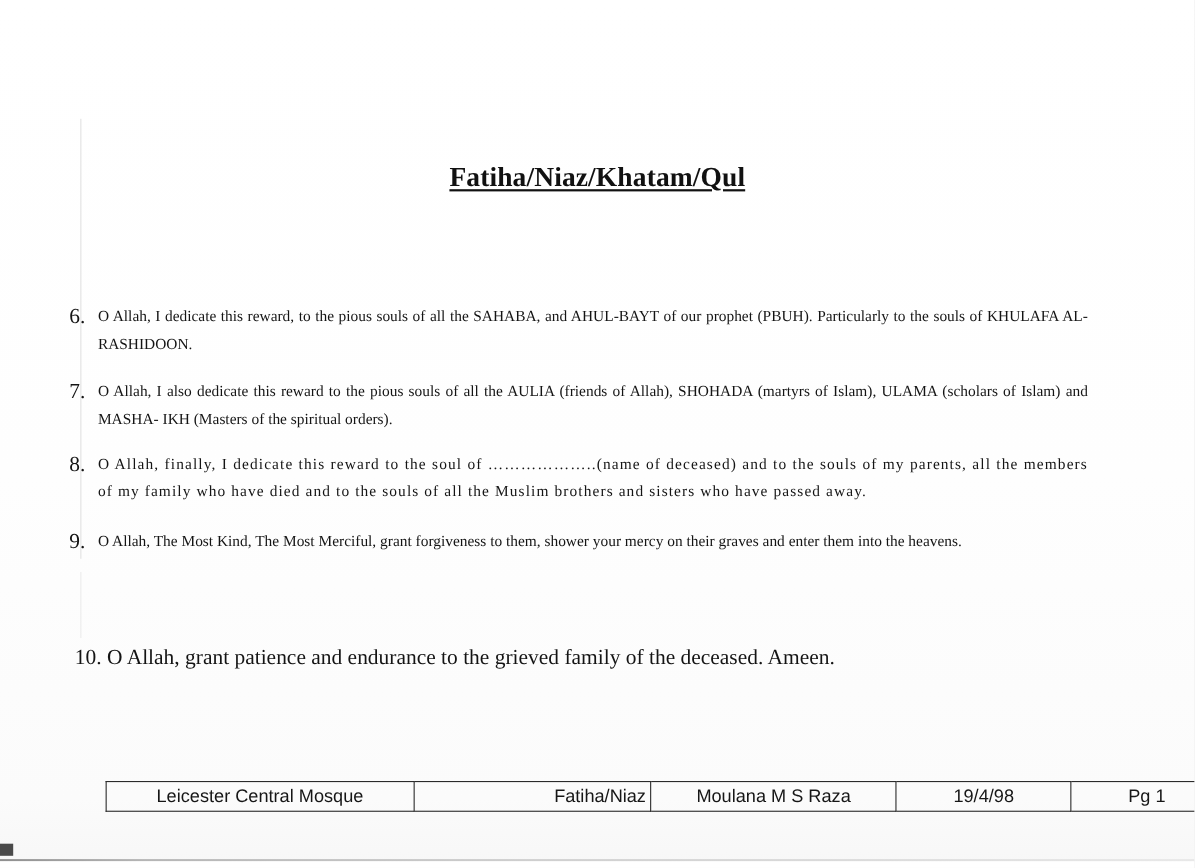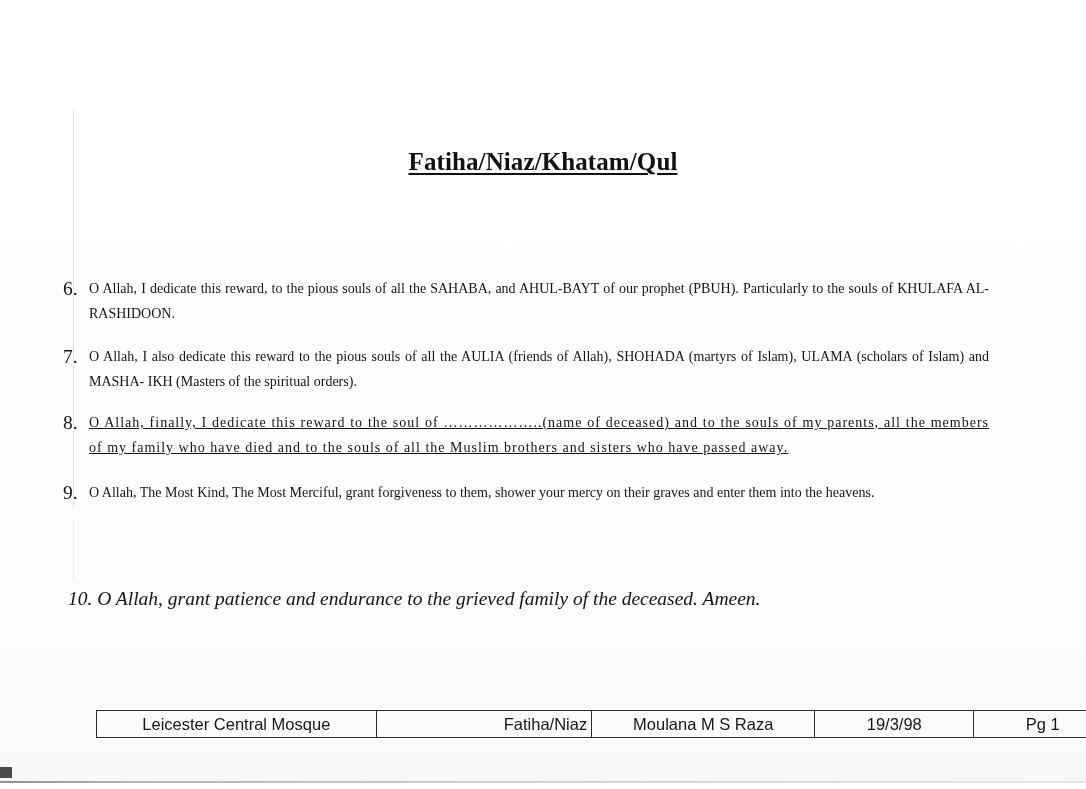--- a/index.html
+++ b/index.html
@@ -133,21 +133,20 @@
     left: 68px;
     top: 586px;
     width: 920px;
     color: #141414;
   }
   .tail-line {
     font-size: 19.5px;
     line-height: 25px;
     text-align: left;
     white-space: nowrap;
-    font-style: italic;
   }
   .tail-line.continued {
     padding-left: 4px;
   }
 
   
   .footer-table {
     position: absolute;
     left: 96px;
     top: 710px;
@@ -166,21 +165,20 @@
     white-space: nowrap;
   }
   .footer-table td.c1 { width: 253px; }
   .footer-table td.c2 { width: 193px; text-align: right; }
   .footer-table td.c3 { width: 200px; }
   .footer-table td.c4 { width: 140px; }
   .footer-table td.c5 { width: 120px; }
 
   .dots {
     letter-spacing: 1.0px;
-    text-decoration: underline;
   }
 </style>
 </head>
 <body>
 
 <div class="page">
 
   <div class="paper-tint"></div>
   <div class="scan-line-vert"></div>
   <div class="scan-line-vert b"></div>
@@ -216,21 +214,21 @@
   <div class="tail-block">
     <div class="tail-line">10. O Allah, grant patience and endurance to the grieved family of the deceased. Ameen.</div>
   </div>
 
   <table class="footer-table">
     <tbody>
       <tr>
         <td class="c1">Leicester Central Mosque</td>
         <td class="c2">Fatiha/Niaz</td>
         <td class="c3">Moulana M S Raza</td>
-        <td class="c4">19/3/98</td>
+        <td class="c4">19/4/98</td>
         <td class="c5">Pg 1</td>
       </tr>
     </tbody>
   </table>
 
   <div class="scan-edge-bottom"></div>
   <div class="scan-edge-bottom2"></div>
   <div class="scan-corner-mark"></div>
 
 </div>

